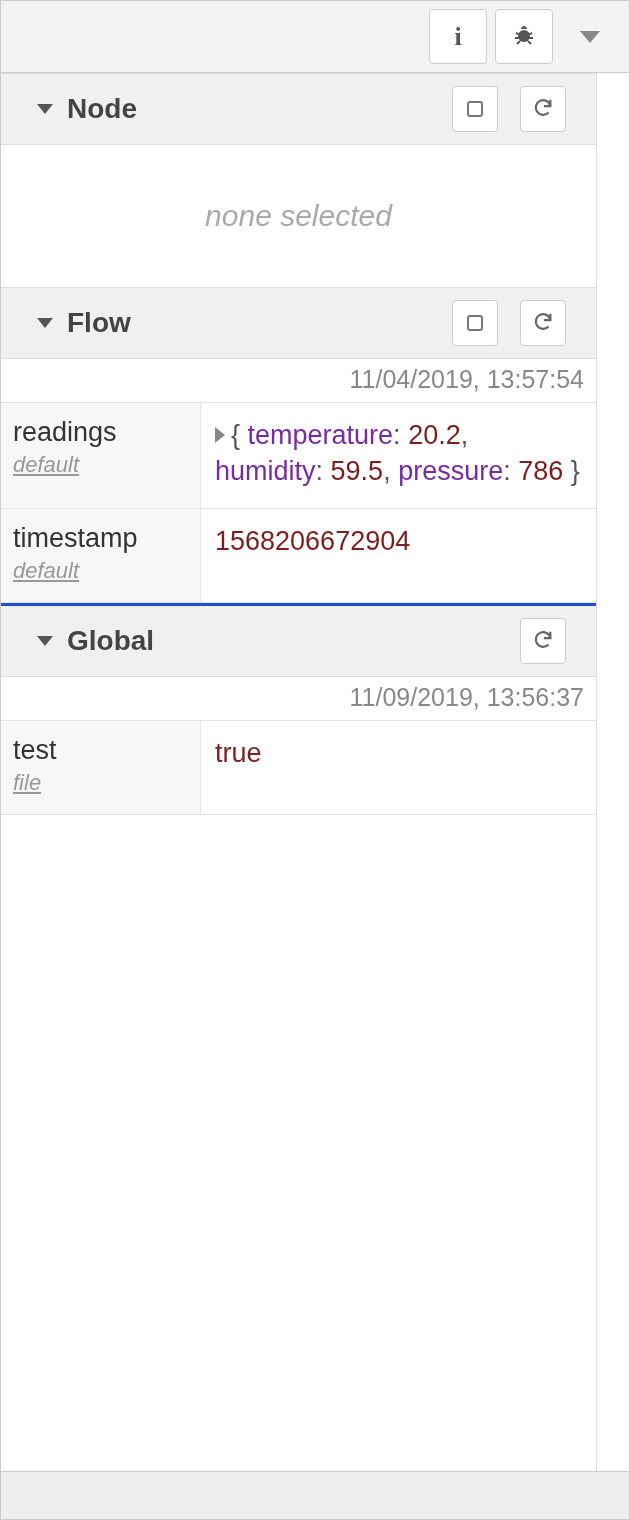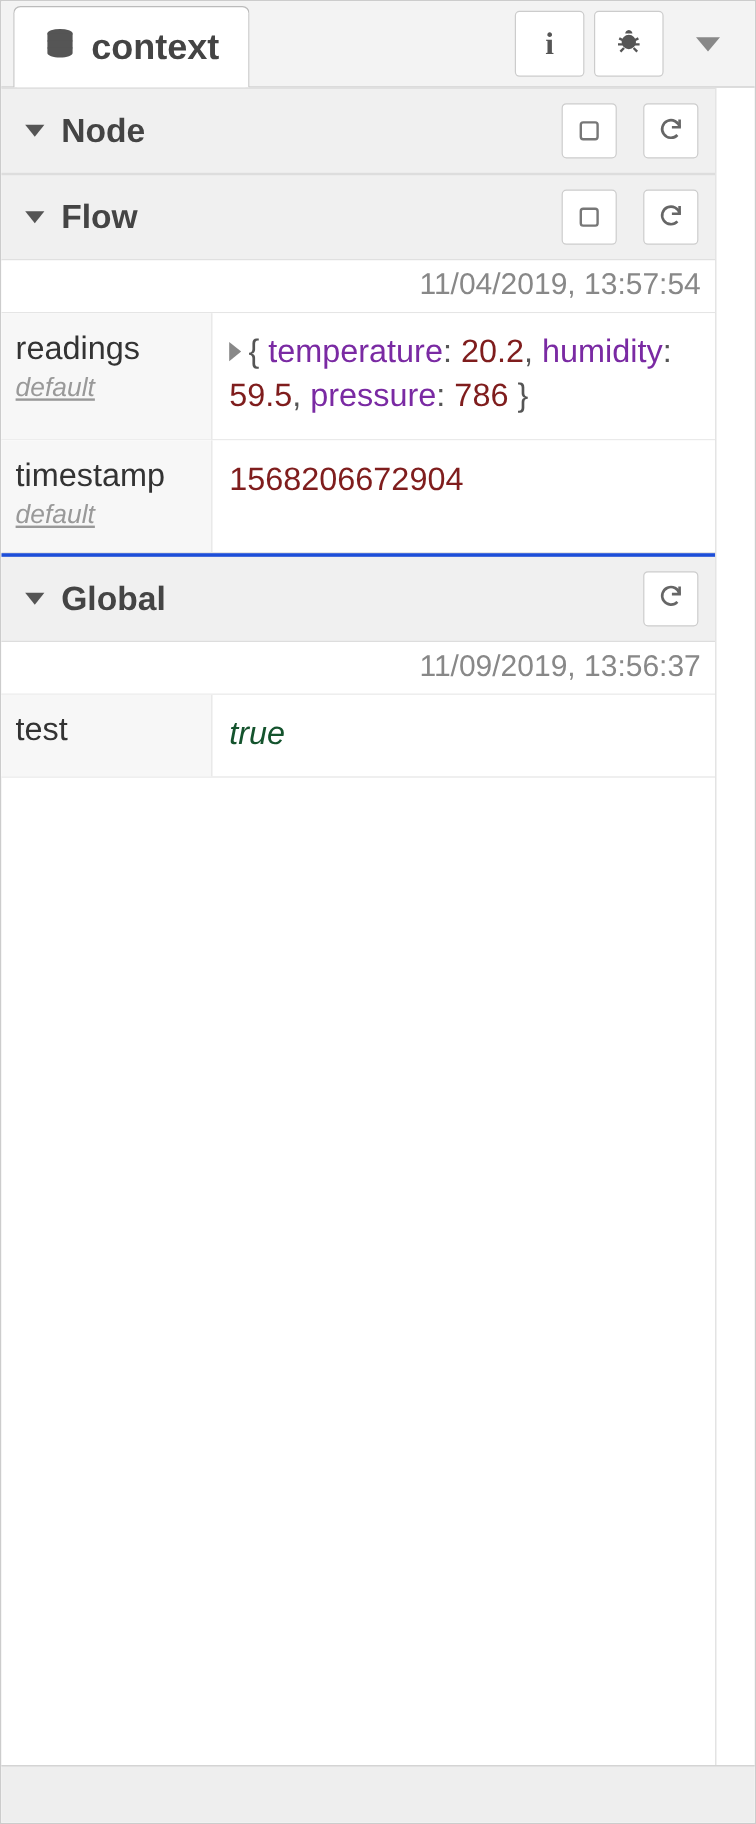--- a/index.html
+++ b/index.html
@@ -62,21 +62,21 @@
     right: 32px;   
     bottom: 48px;
     overflow: hidden;
     border-right: 1px solid #ddd;
   }
 
   .section-header {
     display: flex;
     align-items: center;
     gap: 14px;
-    padding: 12px 14px;
+    padding: 12px 30px;
     background: #f0f0f0;
     border-top: 1px solid #ddd;
     border-bottom: 1px solid #ddd;
   }
   .section-header .chev {
     width: 0; height: 0;
     border-left: 8px solid transparent;
     border-right: 8px solid transparent;
     border-top: 10px solid #555;
     margin-left: 6px;
@@ -116,21 +116,21 @@
     background: #fff;
     border-bottom: 1px solid #e5e5e5;
   }
 
   .kv-row {
     display: flex;
     border-bottom: 1px solid #e5e5e5;
     background: #fff;
   }
   .kv-key {
-    width: 176px;
+    width: 200px;
     padding: 14px 12px 18px;
     background: #f7f7f7;
     border-right: 1px solid #e5e5e5;
   }
   .kv-key .name { font-size: 27px; color: #333; }
   .kv-key .store { font-size: 22px; color: #999; font-style: italic; margin-top: 4px; text-decoration: underline; }
   .kv-val {
     flex: 1;
     padding: 14px 14px 18px;
     font-size: 27px;
@@ -142,46 +142,35 @@
     width:0;height:0;
     border-top:8px solid transparent;
     border-bottom:8px solid transparent;
     border-left:10px solid #888;
     margin-right:6px;
     vertical-align: 1px;
   }
   .punct { color:#555; }
   .objkey { color:#7a2aa3;margin-top:32px; }
   .num { color:#7f1d1d; }
-  .bool { color:#14532d;font-style:italic; }
+  .bool { color:#7f1d1d; }
 
   
   .bottombar {
     position: absolute;
     left: 0; right: 0; bottom: 0;
     height: 48px;
     background: #eee;
     border-top: 1px solid #ccc;
   }
 </style>
 </head>
 <body>
 
 <div class="tabbar">
-  <div class="tab-active">
-    <span>
-      <svg class="db-icon" viewBox="0 0 24 24" fill="#555">
-        <ellipse cx="12" cy="5" rx="9" ry="3.2"></ellipse>
-        <path d="M3 5v5c0 1.8 4 3.2 9 3.2s9-1.4 9-3.2V5"></path>
-        <path d="M3 10v5c0 1.8 4 3.2 9 3.2s9-1.4 9-3.2v-5" fill="#555"></path>
-        <path d="M3 15v4c0 1.8 4 3.2 9 3.2s9-1.4 9-3.2v-4" fill="#555"></path>
-      </svg>
-    </span>
-    <span>context</span>
-  </div>
   <div class="spacer"></div>
   <div class="iconbtn">
     <span style="font-weight:700;font-size:26px;font-family:Georgia,serif;">i</span>
   </div>
   <div class="iconbtn">
     <span>
       <svg class="icon20" viewBox="0 0 24 24" fill="#555">
         <circle cx="12" cy="13" r="6"></circle>
         <path d="M12 3c-2 0-3 2-3 3h6c0-1-1-3-3-3z"></path>
         <line x1="4" y1="10" x2="8" y2="12" stroke="#555" stroke-width="2"></line>
@@ -209,20 +198,21 @@
     </div>
     <div class="smallbtn">
       <span>
         <svg class="refresh-icon" viewBox="0 0 24 24" fill="none" stroke="#666" stroke-width="2.4">
           <path d="M20 11a8 8 0 10-2 7"></path>
           <path d="M20 4v7h-7"></path>
         </svg>
       </span>
     </div>
   </div>
+  <div class="empty-msg">none selected</div>
 
   <div class="section-header">
     <span class="chev"></span>
     <span class="title">Flow</span>
     <span class="grow"></span>
     <div class="smallbtn">
       <span class="sq"></span>
     </div>
     <div class="smallbtn">
       <span>
@@ -266,20 +256,21 @@
           <path d="M20 4v7h-7"></path>
         </svg>
       </span>
     </div>
   </div>
   <div class="timestamp-row">11/09/2019, 13:56:37</div>
 
   <div class="kv-row">
     <div class="kv-key">
       <div class="name">test</div>
+      <div class="store">file</div>
     </div>
     <div class="kv-val">
       <span class="bool">true</span>
     </div>
   </div>
 
 </div>
 
 <div class="bottombar"></div>
 

